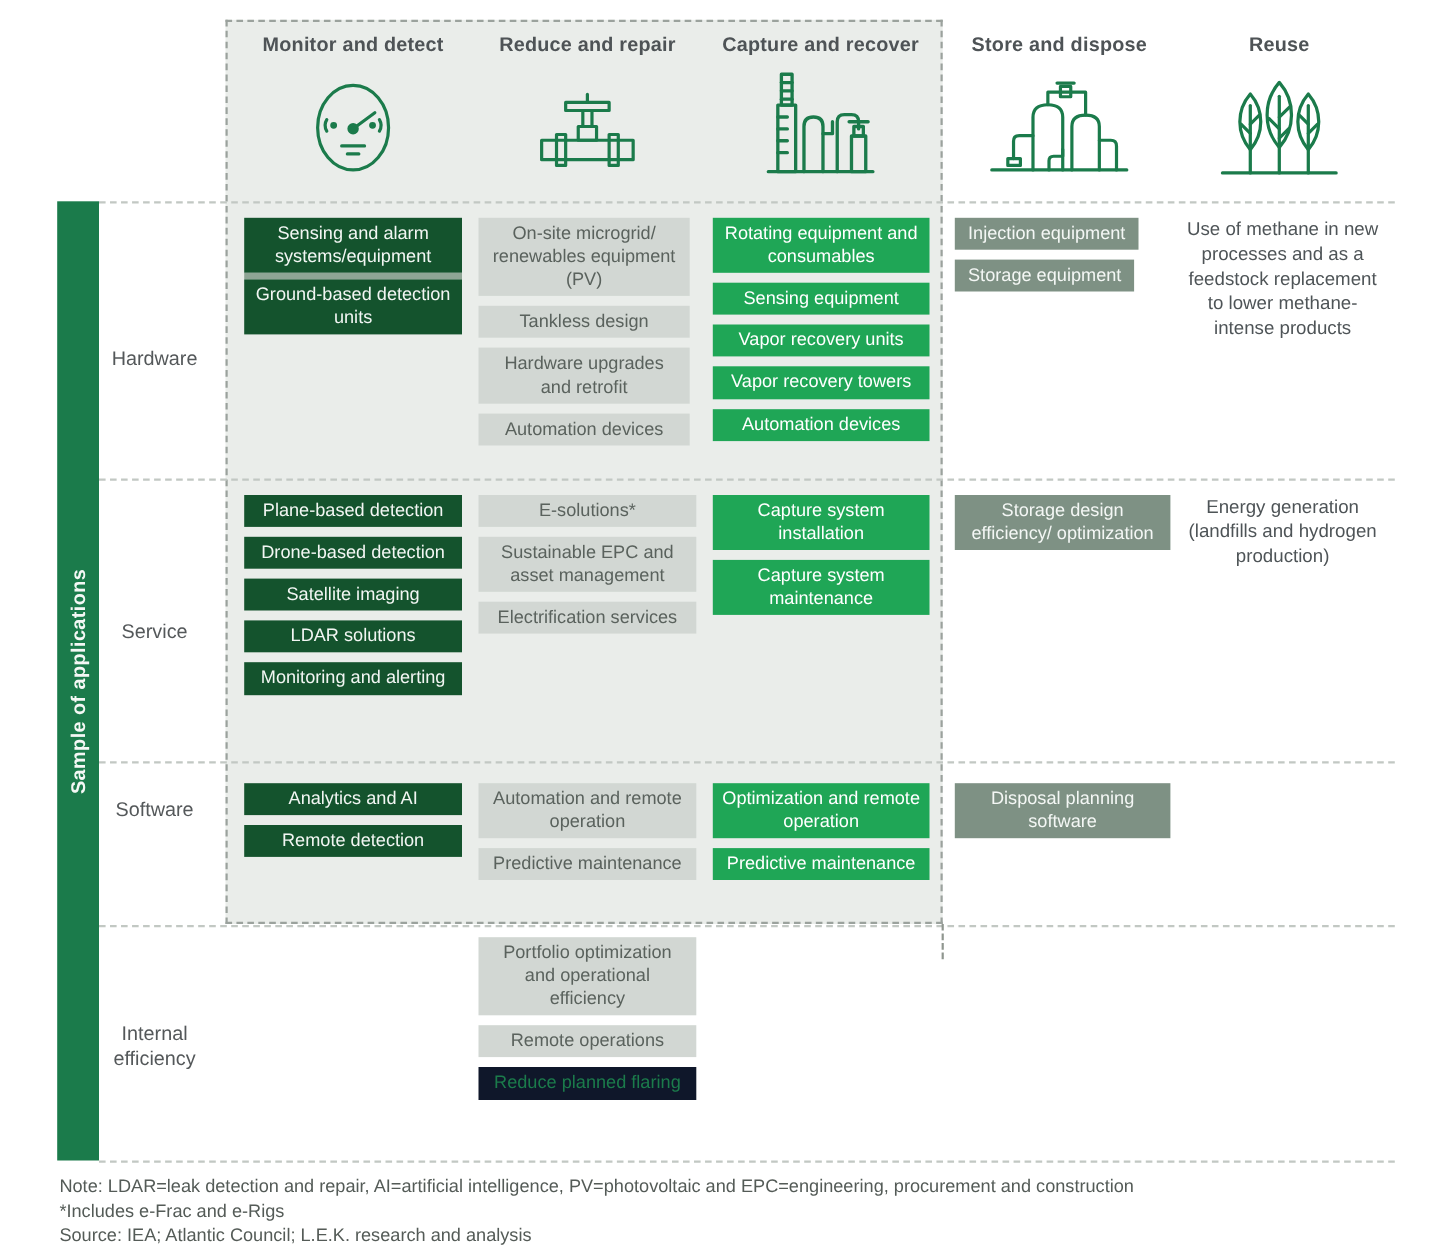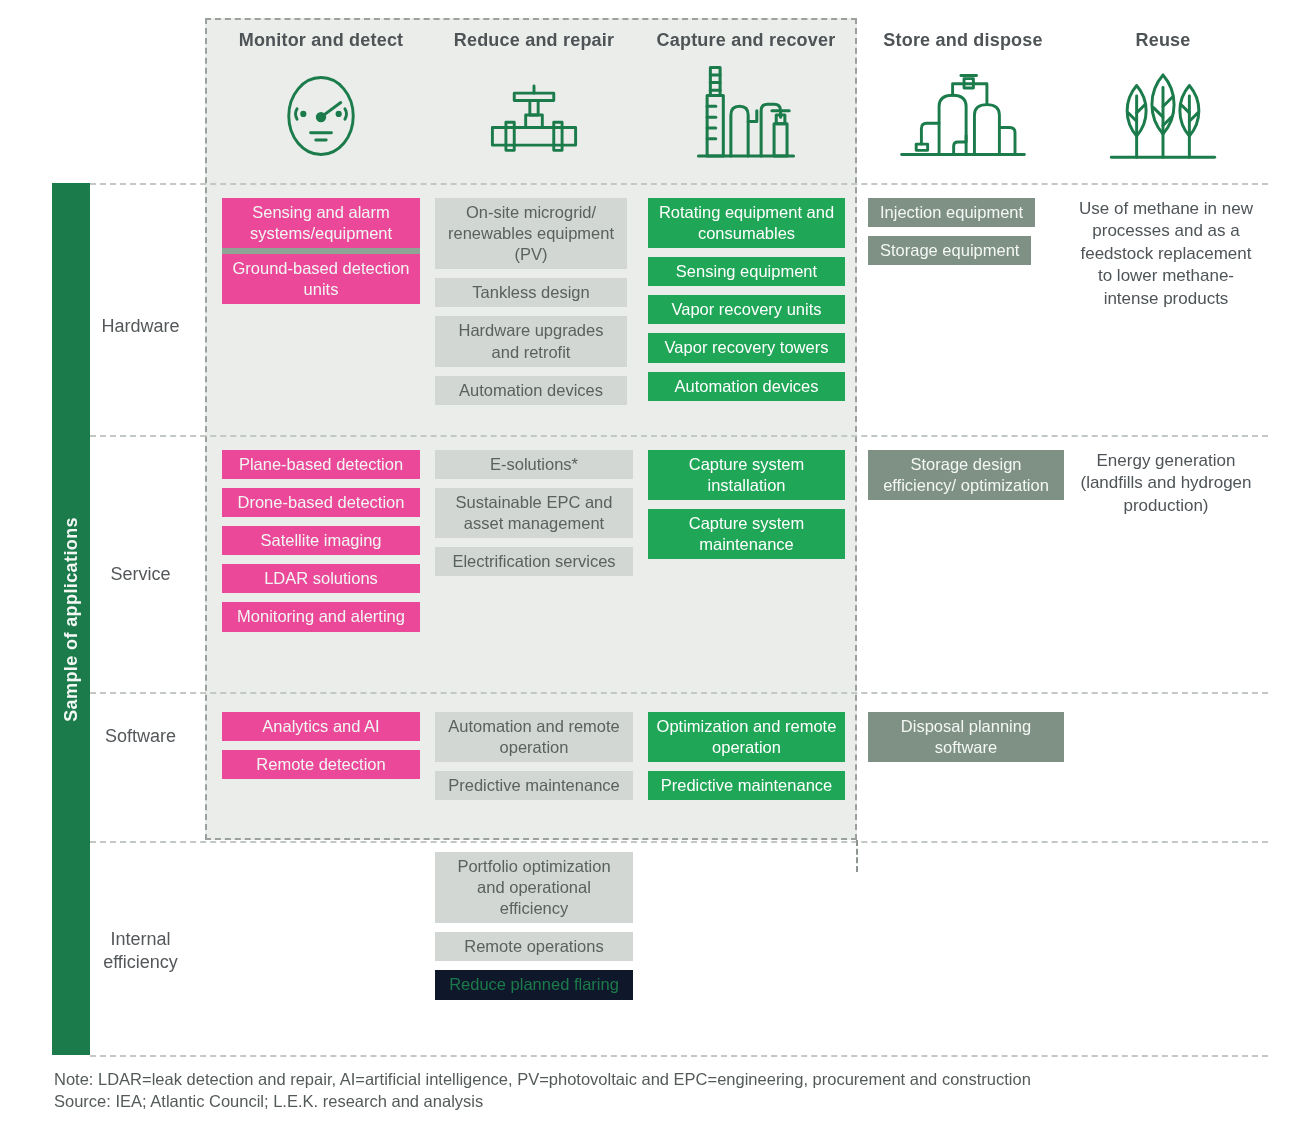--- a/index.html
+++ b/index.html
@@ -29,21 +29,21 @@
     font-size:18px;letter-spacing:.4px;white-space:nowrap;}
   .row-label{position:absolute;left:90px;width:101px;text-align:center;color:#54585A;
     font-size:18px;line-height:1.25;z-index:4;}
 
   
   .stack{position:absolute;display:flex;flex-direction:column;gap:9px;align-items:center;z-index:4;}
   .stack.left{align-items:flex-start;}
   .box{box-sizing:border-box;width:100%;padding:4px 8px;text-align:center;
     font-size:16.5px;line-height:1.28;}
   .box.fit{width:auto;padding:4px 12px;}
-  .dark{background:#ec4899;color:#F2F6F3;}
+  .dark{background:#14532d;color:#F2F6F3;}
   .bright{background:#1FA656;color:#FFFFFF;}
   .muted{background:#7E9184;color:#F4F7F5;}
   .gray{background:#D2D7D3;color:#5A625D;}
   .gray-green{background:#0f172a;color:#1B7B4B;}
   .pair{width:100%;display:flex;flex-direction:column;}
   .pair .divider{height:6px;background:#8EA595;width:100%;}
   .plain-text{position:absolute;width:184px;text-align:center;color:#4E5457;
     font-size:17px;line-height:1.32;z-index:4;}
 
   
@@ -244,16 +244,17 @@
   <div class="stack" style="left:435px;top:852px;width:198px">
     <div class="box gray">Portfolio optimization and operational efficiency</div>
     <div class="box gray">Remote operations</div>
     <div class="box gray-green">Reduce planned flaring</div>
   </div>
 
   <div class="connector"></div>
 
   <div class="notes">
     <div>Note: LDAR=leak detection and repair, AI=artificial intelligence, PV=photovoltaic and EPC=engineering, procurement and construction</div>
+    <div>*Includes e-Frac and e-Rigs</div>
     <div>Source: IEA; Atlantic Council; L.E.K. research and analysis</div>
   </div>
 
 </div>
 
 </body></html>

